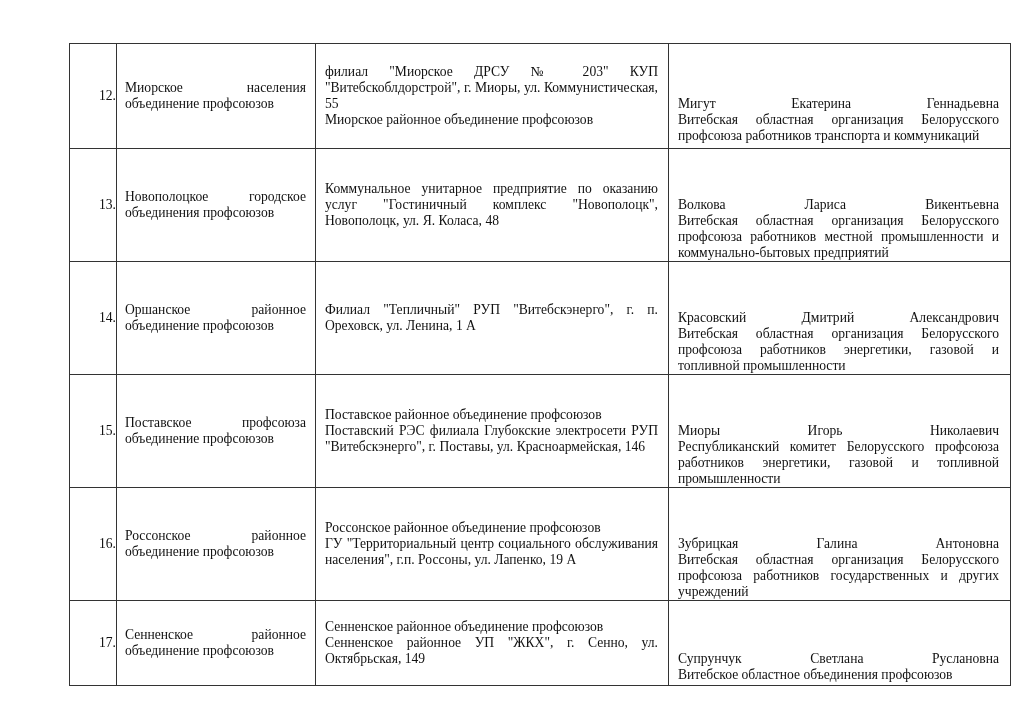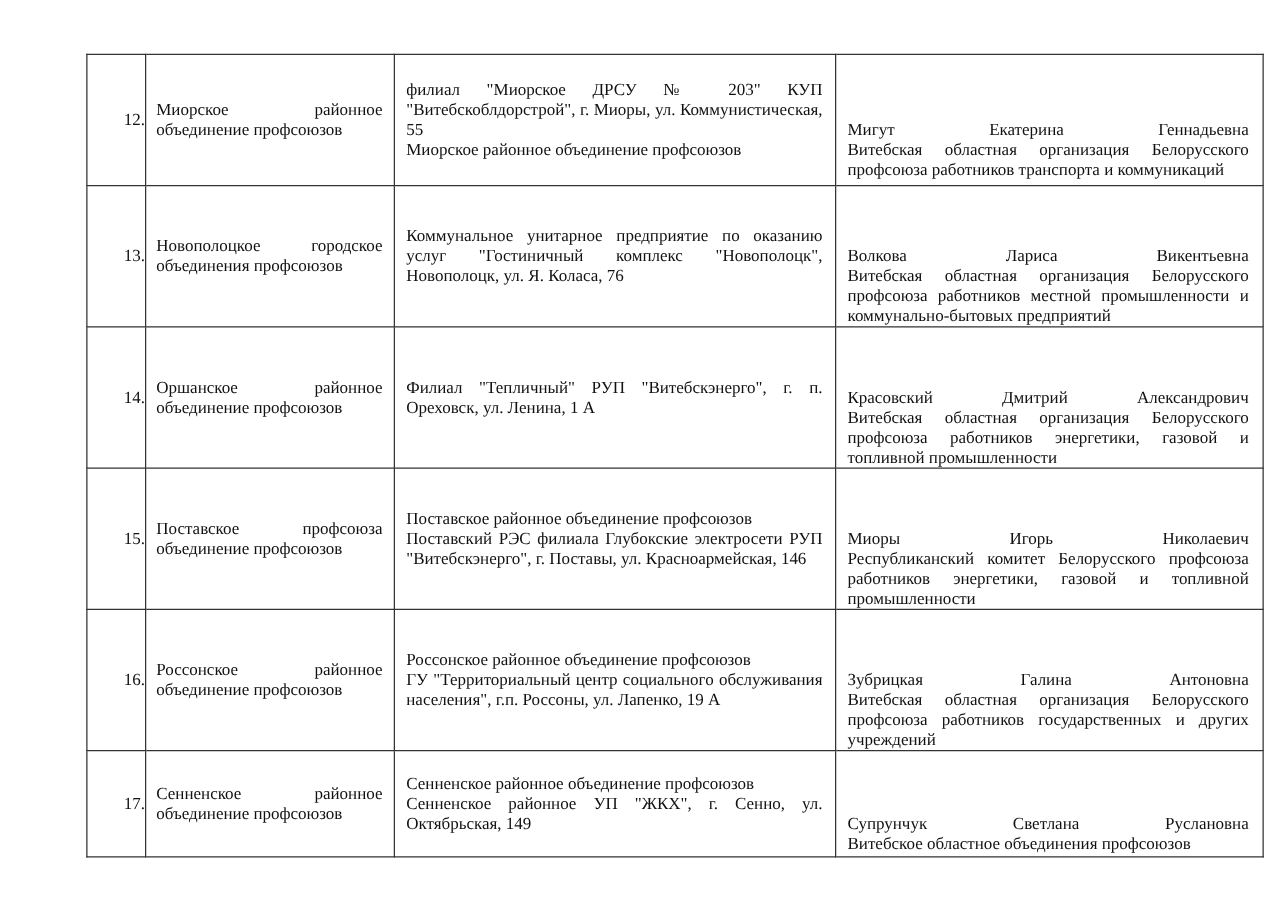--- a/index.html
+++ b/index.html
@@ -83,21 +83,21 @@
 <body>
 
 <div class="page">
   <table class="doc-table">
     <tbody>
 
       <tr class="r12">
         <td class="num">12.</td>
         <td class="org">
           <div class="cell-inner">
-            <span class="jline">Миорское районное</span>
+            <span class="jline">Миорское населения</span>
             <span class="para">объединение профсоюзов</span>
           </div>
         </td>
         <td class="place">
           <div class="cell-inner">
             <span class="para">филиал "Миорское ДРСУ № 203" КУП "Витебскоблдорстрой", г. Миоры, ул. Коммунистическая, 55</span>
             <span class="para">Миорское районное объединение профсоюзов</span>
           </div>
         </td>
         <td class="person">
@@ -111,21 +111,21 @@
       <tr class="r13">
         <td class="num">13.</td>
         <td class="org">
           <div class="cell-inner">
             <span class="jline">Новополоцкое городское</span>
             <span class="para">объединения профсоюзов</span>
           </div>
         </td>
         <td class="place">
           <div class="cell-inner">
-            <span class="para">Коммунальное унитарное предприятие по оказанию услуг "Гостиничный комплекс "Новополоцк", Новополоцк, ул. Я. Коласа, 76</span>
+            <span class="para">Коммунальное унитарное предприятие по оказанию услуг "Гостиничный комплекс "Новополоцк", Новополоцк, ул. Я. Коласа, 48</span>
           </div>
         </td>
         <td class="person">
           <div class="cell-inner">
             <span class="jline">Волкова Лариса Викентьевна</span>
             <span class="para">Витебская областная организация Белорусского профсоюза работников местной промышленности и коммунально-бытовых предприятий</span>
           </div>
         </td>
       </tr>
 

